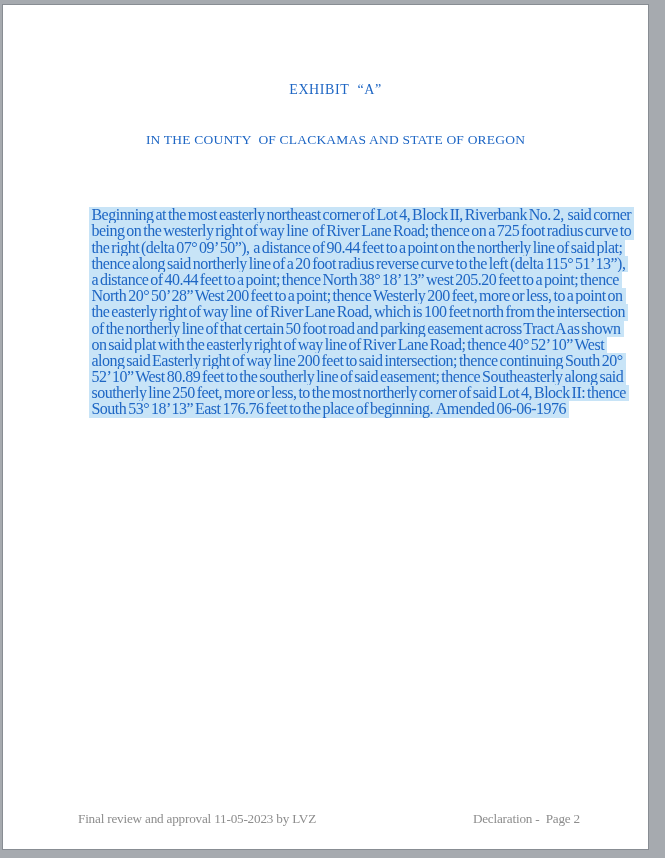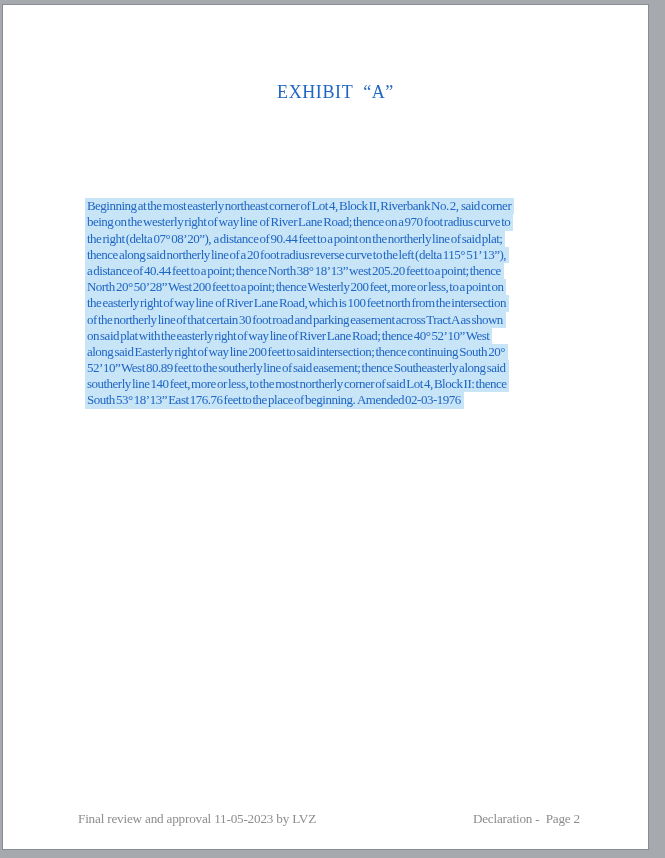--- a/index.html
+++ b/index.html
@@ -21,38 +21,38 @@
     left:2px;top:4px;
     width:647px;height:846px;
     background:var(--page-white);
     border:1px solid #888d93;
   }
   .doc-title{
     position:absolute;
     top:77px;left:75px;width:515px;
     text-align:center;
     color:var(--text-blue);
-    font-size:18px;
+    font-size:14px;
     letter-spacing:0.6px;
     white-space:pre;
   }
   .doc-heading{
     position:absolute;
     top:127px;left:75px;width:515px;
     text-align:center;
     color:var(--text-blue);
     font-size:13.5px;
     letter-spacing:0.2px;
     white-space:pre;
   }
   .legal{
     position:absolute;
-    top:177px;left:75px;width:520px;
+    top:186px;left:75px;width:520px;
     color:var(--text-blue);
-    font-size:13px;
+    font-size:16px;
     line-height:16.2px;
     letter-spacing:-0.5px;
     word-spacing:-1.6px;
   }
   .legal-line{
     white-space:pre;
     height:16.2px;
   }
   .legal-line .hl{
     background:var(--highlight-blue);
@@ -73,60 +73,61 @@
     font-family:Liberation Serif, serif;
   }
 </style>
 </head>
 <body>
 
 <div class="page">
 
   <div class="doc-title">EXHIBIT  “A”</div>
 
+  <div class="doc-heading">IN THE COUNTY  OF CLACKAMAS AND STATE OF OREGON</div>
 
   <div class="legal">
       <div class="legal-line">
       <span class="hl">Beginning at the most easterly northeast corner of Lot 4, Block II, Riverbank No. 2,  said corner</span>
     </div>
       <div class="legal-line">
-      <span class="hl">being on the westerly right of way line  of River Lane Road; thence on a 970 foot radius curve to</span>
+      <span class="hl">being on the westerly right of way line  of River Lane Road; thence on a 725 foot radius curve to</span>
     </div>
       <div class="legal-line">
-      <span class="hl">the right (delta 07° 08’ 20”),  a distance of 90.44 feet to a point on the northerly line of said plat;</span>
+      <span class="hl">the right (delta 07° 09’ 50”),  a distance of 90.44 feet to a point on the northerly line of said plat;</span>
     </div>
       <div class="legal-line">
       <span class="hl">thence along said northerly line of a 20 foot radius reverse curve to the left (delta 115° 51’ 13”),</span>
     </div>
       <div class="legal-line">
       <span class="hl">a distance of 40.44 feet to a point; thence North 38° 18’ 13” west 205.20 feet to a point; thence</span>
     </div>
       <div class="legal-line">
       <span class="hl">North 20° 50’ 28” West 200 feet to a point; thence Westerly 200 feet, more or less, to a point on</span>
     </div>
       <div class="legal-line">
       <span class="hl">the easterly right of way line  of River Lane Road, which is 100 feet north from the intersection</span>
     </div>
       <div class="legal-line">
-      <span class="hl">of the northerly line of that certain 30 foot road and parking easement across Tract A as shown</span>
+      <span class="hl">of the northerly line of that certain 50 foot road and parking easement across Tract A as shown</span>
     </div>
       <div class="legal-line">
       <span class="hl">on said plat with the easterly right of way line of River Lane Road; thence 40° 52’ 10” West</span>
     </div>
       <div class="legal-line">
       <span class="hl">along said Easterly right of way line 200 feet to said intersection; thence continuing South 20°</span>
     </div>
       <div class="legal-line">
       <span class="hl">52’ 10” West 80.89 feet to the southerly line of said easement; thence Southeasterly along said</span>
     </div>
       <div class="legal-line">
-      <span class="hl">southerly line 140 feet, more or less, to the most northerly corner of said Lot 4, Block II: thence</span>
+      <span class="hl">southerly line 250 feet, more or less, to the most northerly corner of said Lot 4, Block II: thence</span>
     </div>
       <div class="legal-line">
-      <span class="hl">South 53° 18’ 13” East 176.76 feet to the place of beginning.  Amended 02-03-1976</span>
+      <span class="hl">South 53° 18’ 13” East 176.76 feet to the place of beginning.  Amended 06-06-1976</span>
     </div>
     </div>
 
   <div class="footer">
     <span>Final review and approval 11-05-2023 by LVZ</span>
     <span>Declaration -  Page 2</span>
   </div>
 
 </div>
 

